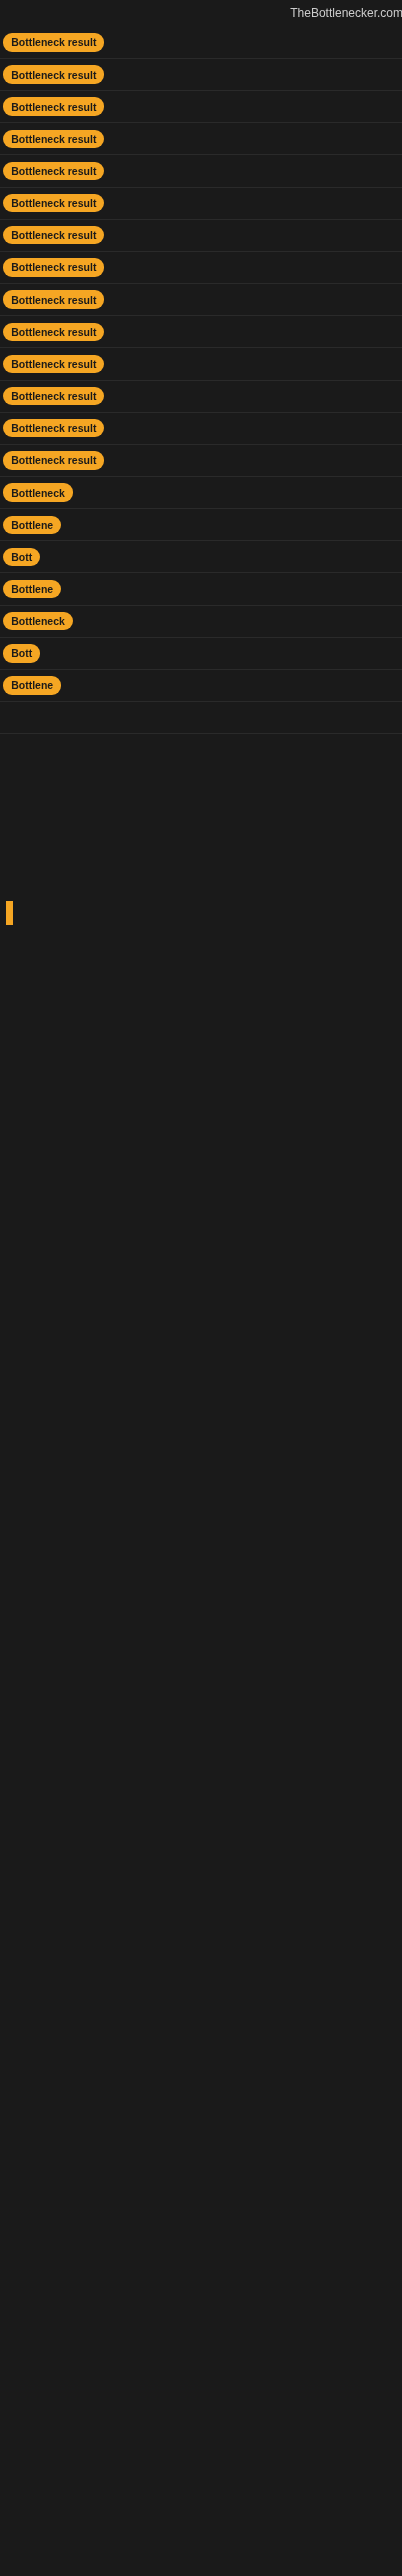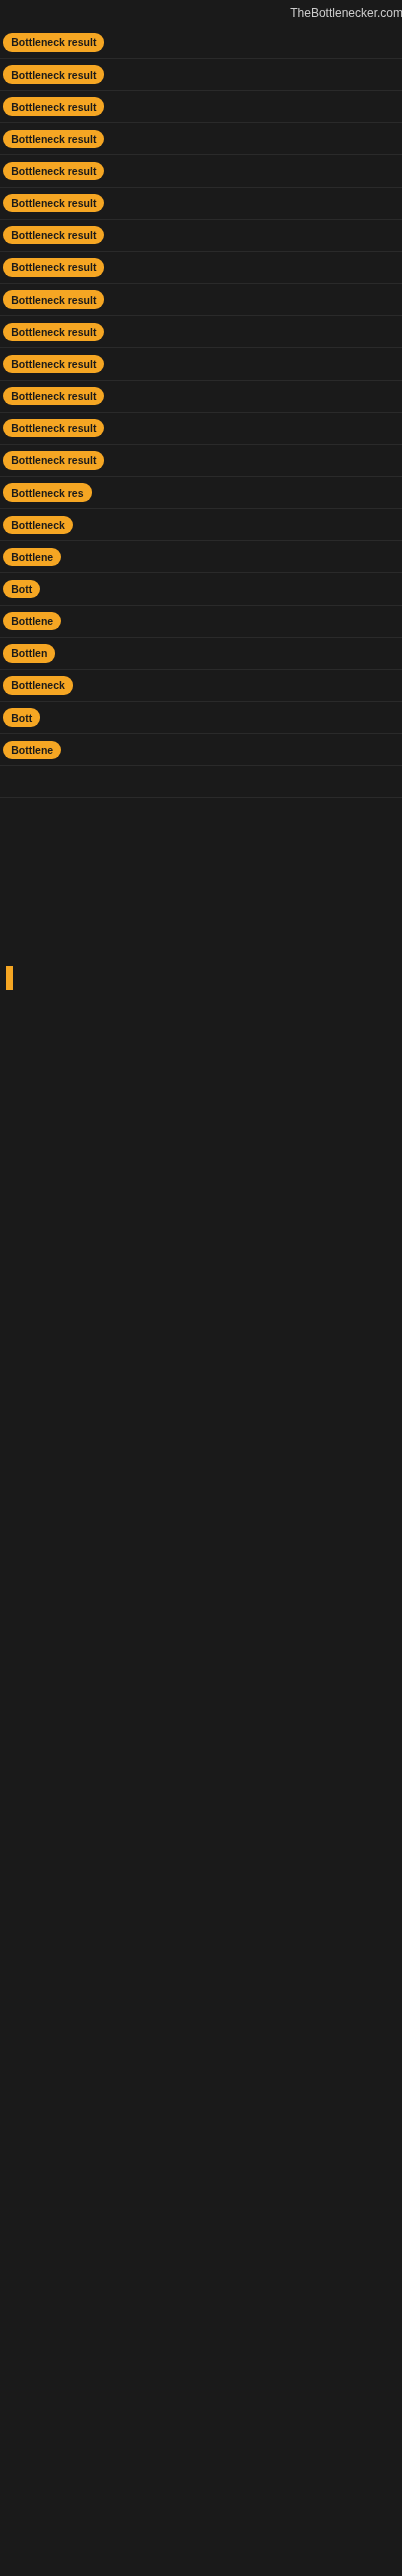--- a/index.html
+++ b/index.html
@@ -96,36 +96,30 @@
     <div class="result-row">
       <span class="bottleneck-badge" style="max-width: 113px;">Bottleneck result</span>
     </div>
     <div class="result-row">
       <span class="bottleneck-badge" style="max-width: 113px;">Bottleneck result</span>
     </div>
     <div class="result-row">
       <span class="bottleneck-badge" style="max-width: 113px;">Bottleneck result</span>
     </div>
     <div class="result-row">
-      <span class="bottleneck-badge" style="max-width: 97px;">Bottleneck res</span>
-    </div>
-    <div class="result-row">
       <span class="bottleneck-badge" style="max-width: 72px;">Bottleneck</span>
     </div>
     <div class="result-row">
       <span class="bottleneck-badge" style="max-width: 63px;">Bottlene</span>
     </div>
     <div class="result-row">
       <span class="bottleneck-badge" style="max-width: 40px;">Bott</span>
     </div>
     <div class="result-row">
       <span class="bottleneck-badge" style="max-width: 63px;">Bottlene</span>
-    </div>
-    <div class="result-row">
-      <span class="bottleneck-badge" style="max-width: 58px;">Bottlen</span>
     </div>
     <div class="result-row">
       <span class="bottleneck-badge" style="max-width: 72px;">Bottleneck</span>
     </div>
     <div class="result-row">
       <span class="bottleneck-badge" style="max-width: 40px;">Bott</span>
     </div>
     <div class="result-row">
       <span class="bottleneck-badge" style="max-width: 63px;">Bottlene</span>
     </div>

